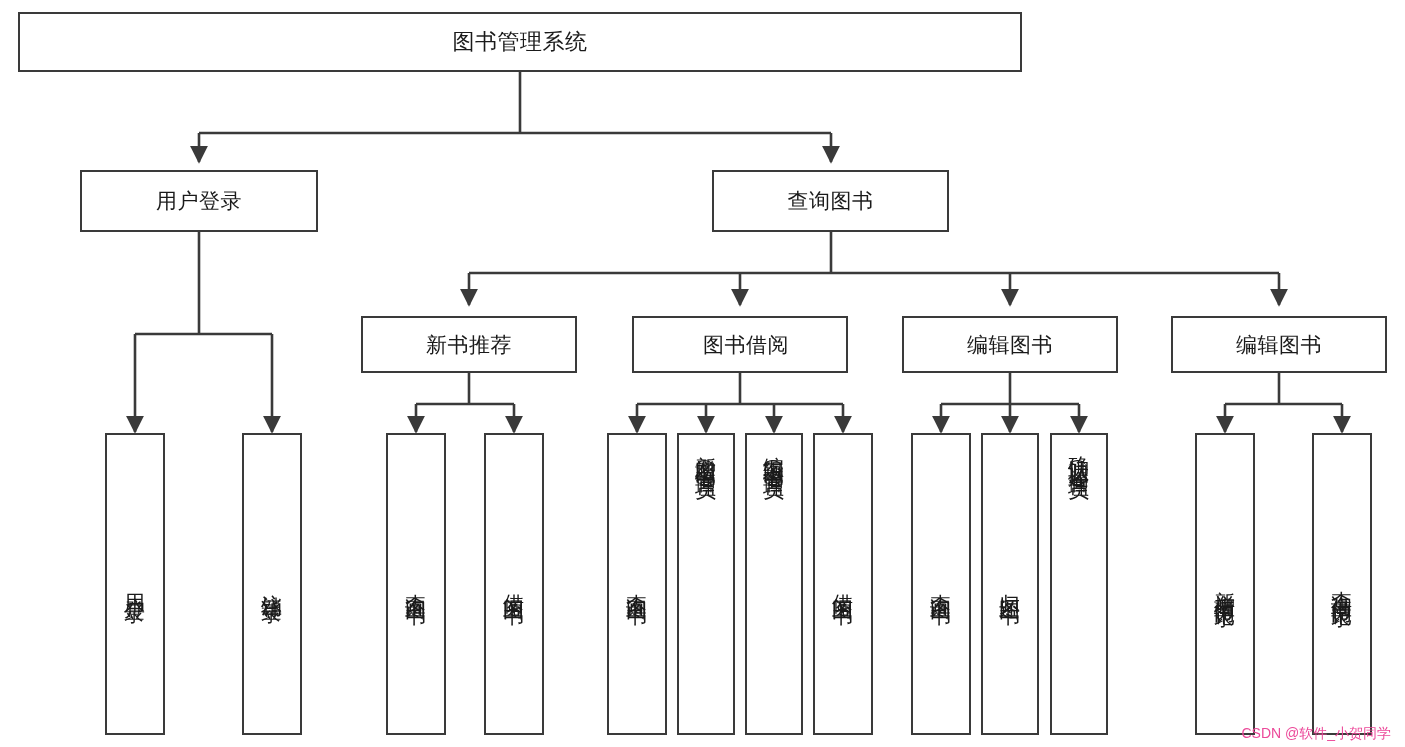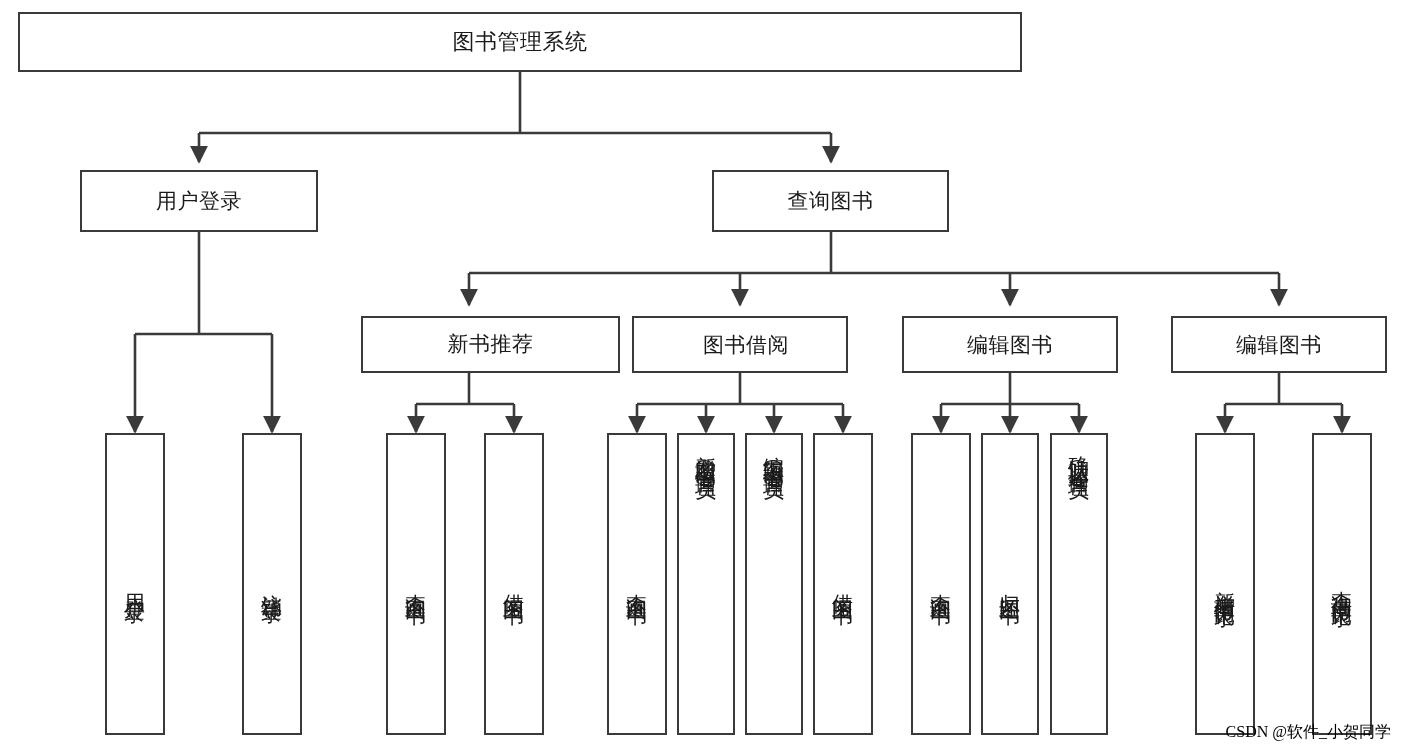--- a/index.html
+++ b/index.html
@@ -70,25 +70,25 @@
   .node.vert.topaligned {
     align-items: flex-start;
   }
   .node.vert.topaligned .label {
     margin-top: 4px;
   }
   #watermark {
     position: absolute;
     right: 14px;
     bottom: 4px;
-    font-size: 16px;
-    color: #000000;
+    font-size: 14px;
+    color: #ec4899;
     white-space: nowrap;
     z-index: 5;
-    font-family: Liberation Serif, serif;
+    font-family: Liberation Sans, sans-serif;
   }
 </style>
 </head>
 <body>
 
 <div id="canvas">
 
   <svg id="connectors" viewBox="0 0 1405 747" xmlns="http://www.w3.org/2000/svg">
     <defs>
       <marker id="arrow" viewBox="0 0 10 10" refX="9" refY="5" markerWidth="7" markerHeight="7" orient="auto-start-reverse">
@@ -145,21 +145,21 @@
   </div>
 
   <div class="node horiz" style="left:80px; top:170px; width:238px; height:62px;">
     <span class="label">用户登录</span>
   </div>
 
   <div class="node horiz" style="left:712px; top:170px; width:237px; height:62px;">
     <span class="label">查询图书</span>
   </div>
 
-  <div class="node horiz" style="left:361px; top:316px; width:259px; height:57px;font-family:Liberation Serif, serif;">
+  <div class="node horiz" style="left:361px; top:316px; width:216px; height:57px;">
     <span class="label">新书推荐</span>
   </div>
 
   <div class="node horiz" style="left:632px; top:316px; width:216px; height:57px;padding-left:12px;">
     <span class="label">图书借阅</span>
   </div>
 
   <div class="node horiz" style="left:902px; top:316px; width:216px; height:57px;">
     <span class="label">编辑图书</span>
   </div>

